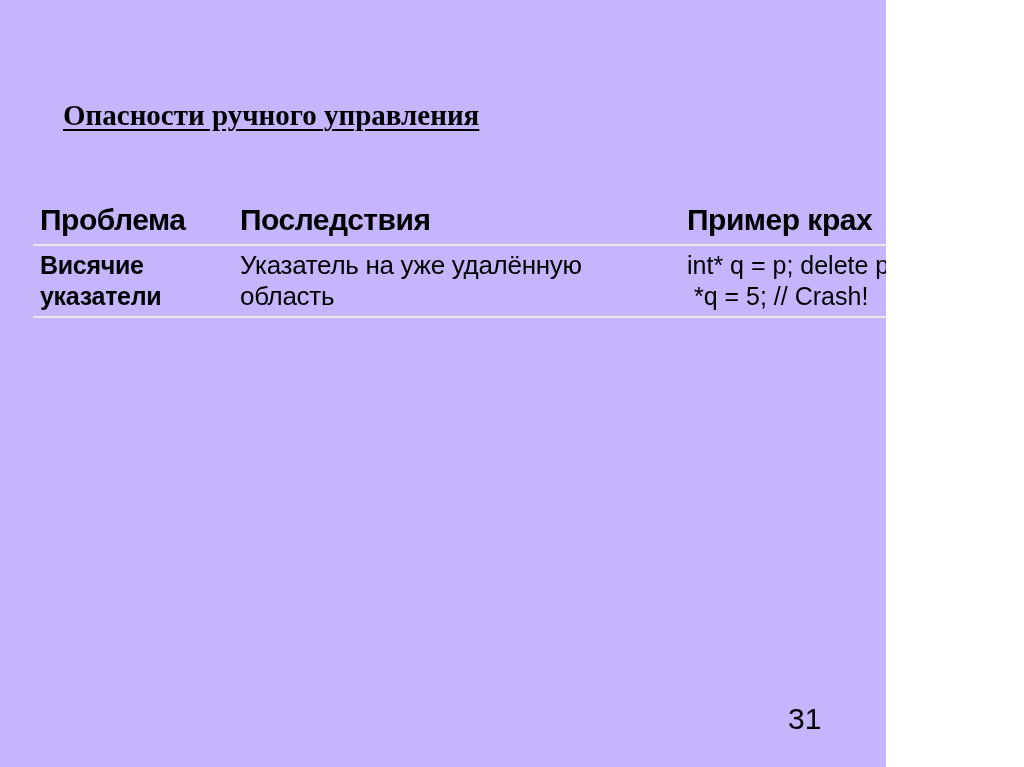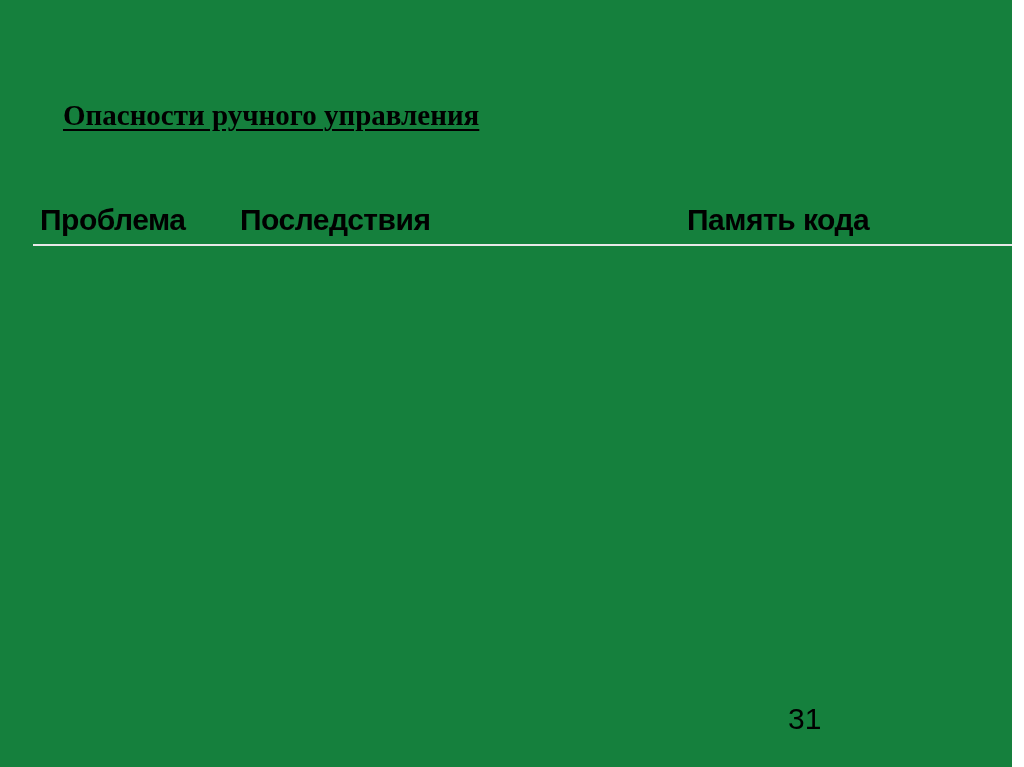--- a/index.html
+++ b/index.html
@@ -3,23 +3,23 @@
 <meta charset="utf-8">
 <style>
   * { margin: 0; padding: 0; box-sizing: border-box; }
   html, body { background: #ffffff; }
   body {
     font-family: "Liberation Sans", sans-serif;
     color: #000000;
   }
   .slide {
     position: relative;
-    width: 1012px;
+    width: 886px;
     height: 767px;
-    background: #15803d;
+    background: #c4b5fd;
     overflow: hidden;
     text-decoration: underline;
   }
 
   
   .slide-title {
     position: absolute;
     left: 63px;
     top: 99px;
     font-family: "Liberation Serif", serif;
@@ -101,22 +101,28 @@
   <table class="danger-table">
     <colgroup>
         <col class="c1">
         <col class="c2">
         <col class="c3">
       </colgroup>
     <thead>
       <tr>
         <th class="col1">Проблема</th>
         <th class="col2">Последствия</th>
-        <th class="col3">Память кода</th>
+        <th class="col3">Пример крах</th>
       </tr>
     </thead>
     <tbody>
+      <tr class="r2">
+        <td class="col1">Висячие указатели</td>
+        <td class="col2">Указатель на уже удалённую область</td>
+        <td class="col3">int* q = p; delete p;
+ *q = 5; // Crash!</td>
+      </tr>
     </tbody>
   </table>
 
   <div class="page-number">31</div>
 
 </div>
 
 </body></html>

